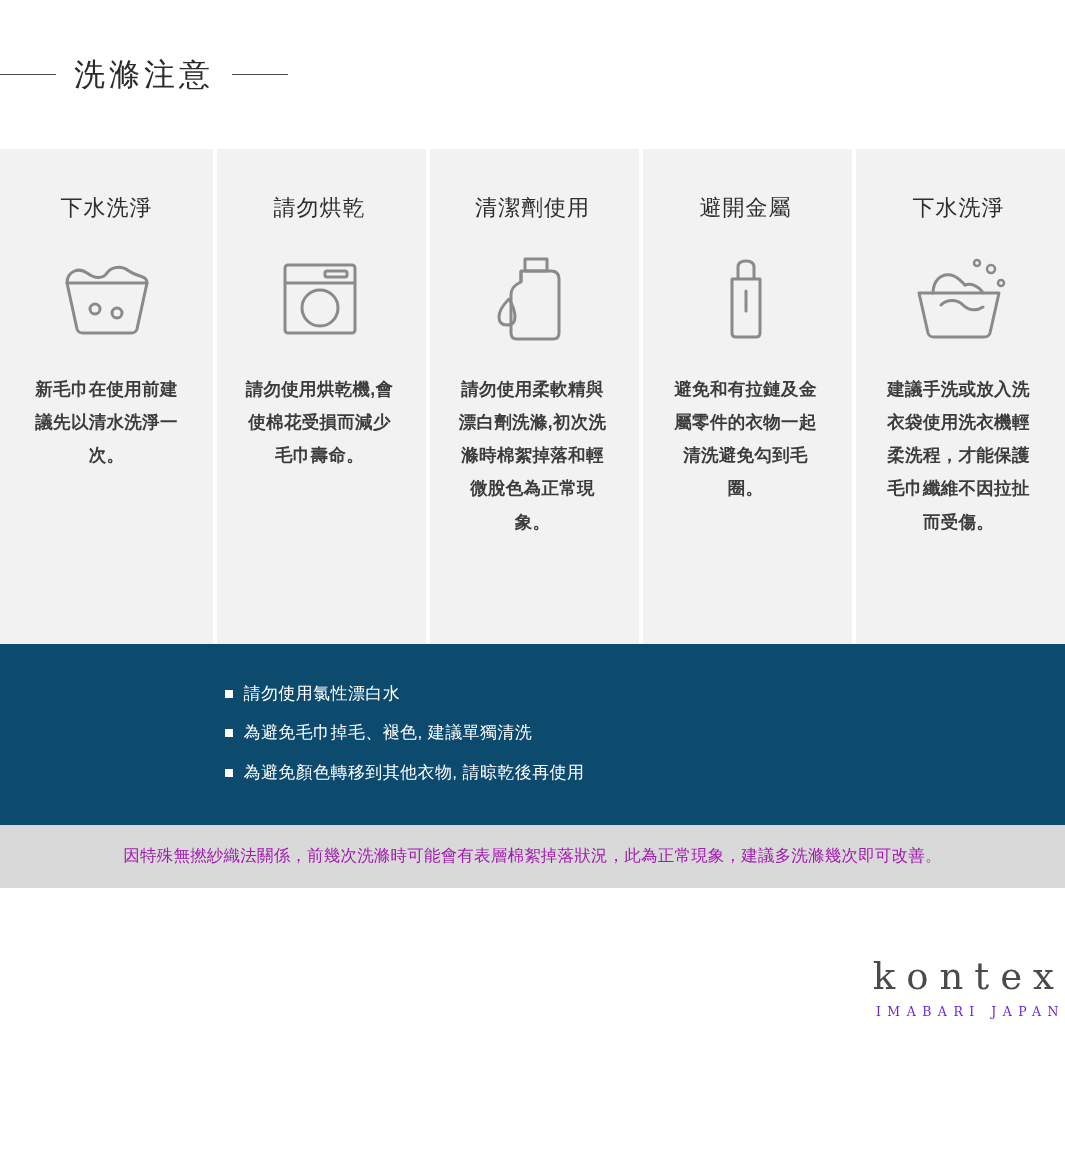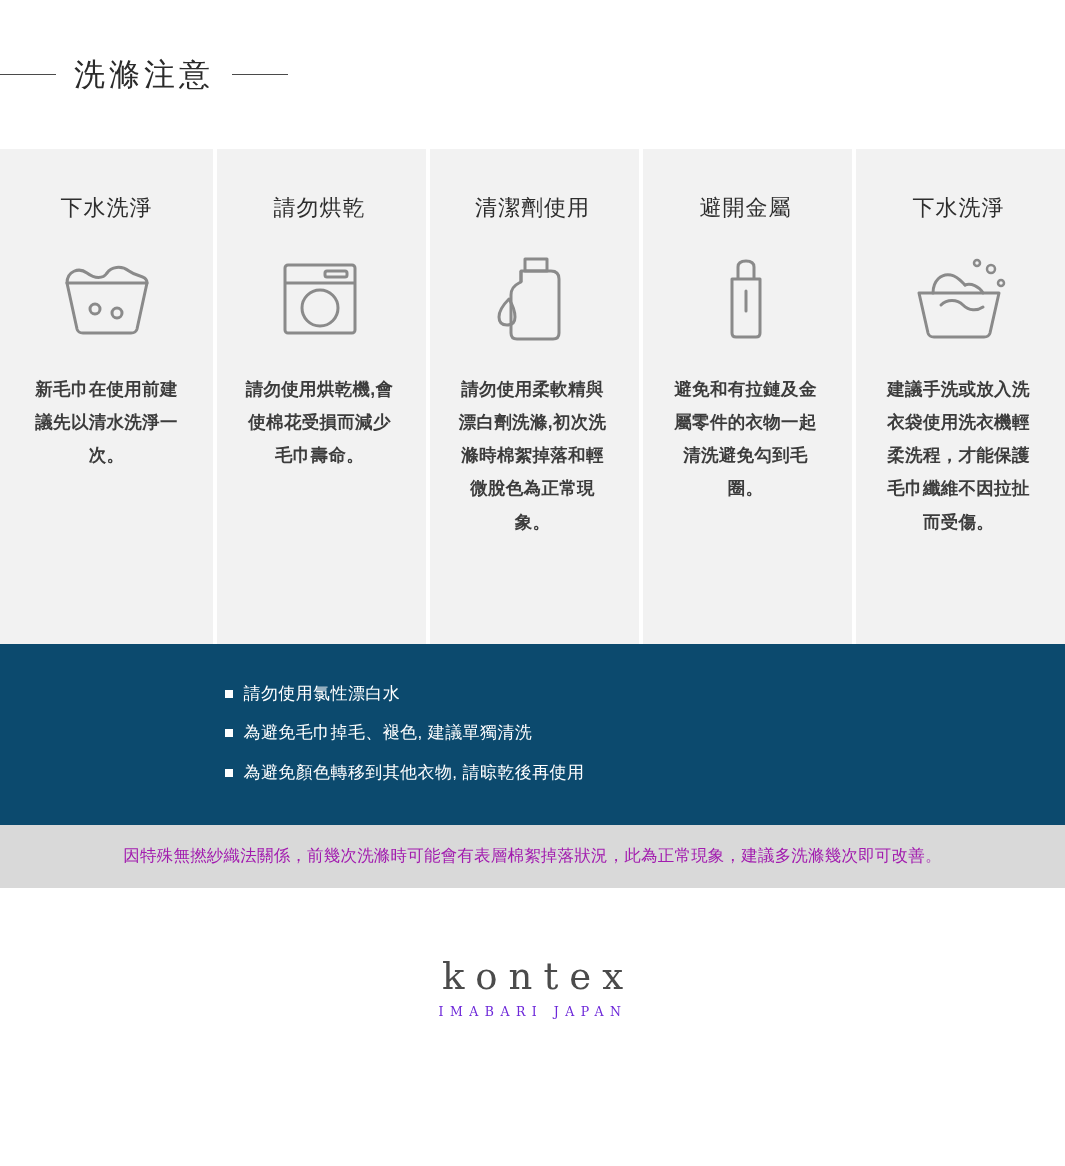--- a/index.html
+++ b/index.html
@@ -128,21 +128,21 @@
     color: #a21caf;
     font-size: 16.5px;
     text-align: center;
     padding: 20px 0 21px 0;
     letter-spacing: 0.2px;
   }
 
   
   .logo-wrap {
     margin-top: 70px;
-    text-align: center;
+    text-align: right;
   }
   .logo-main {
     font-family: "DejaVu Serif", "Liberation Serif", serif;
     font-size: 37px;
     letter-spacing: 11px;
     color: #4b4b4b;
     line-height: 1;
     padding-left: 11px;
   }
   .logo-sub {

